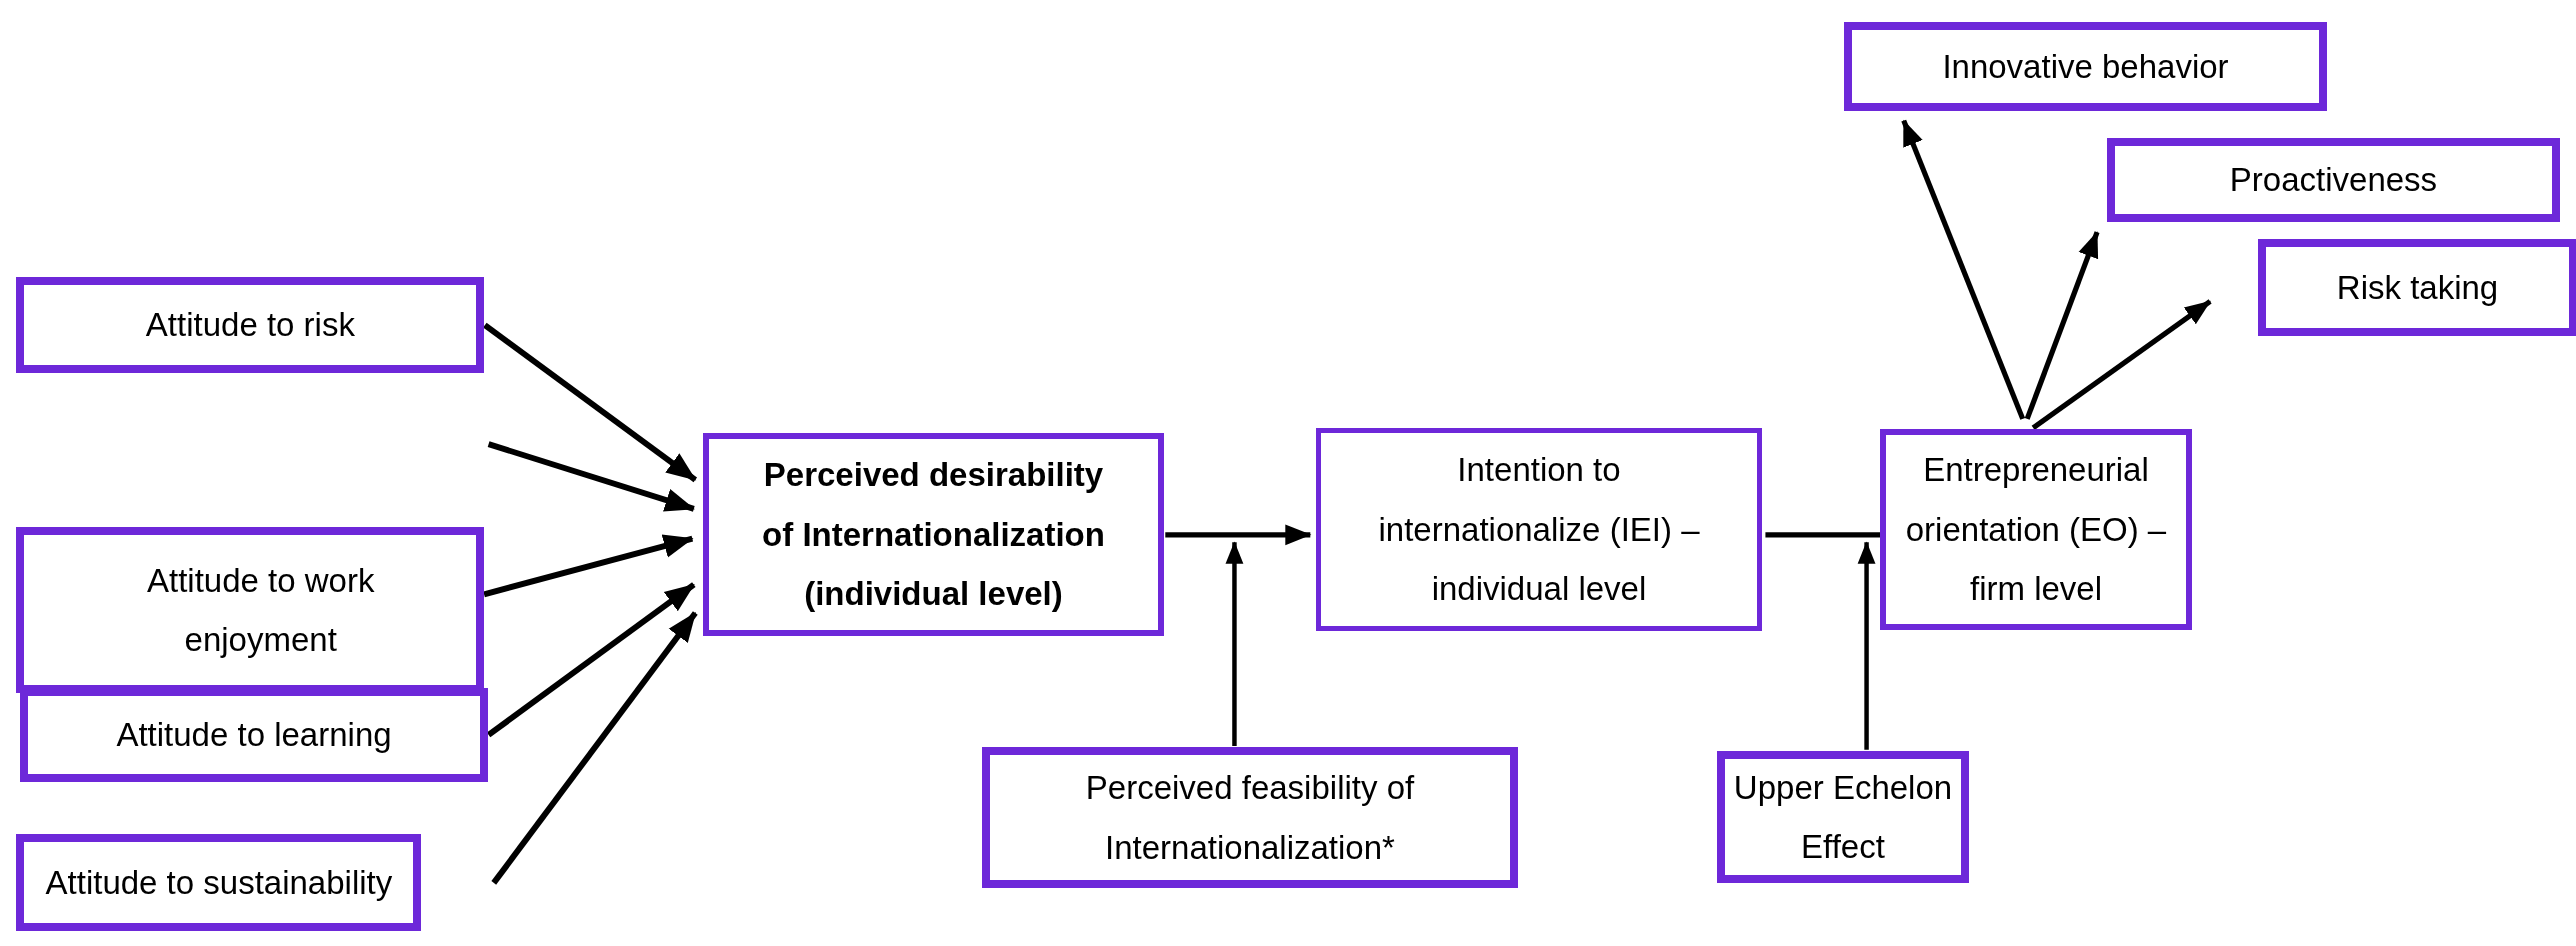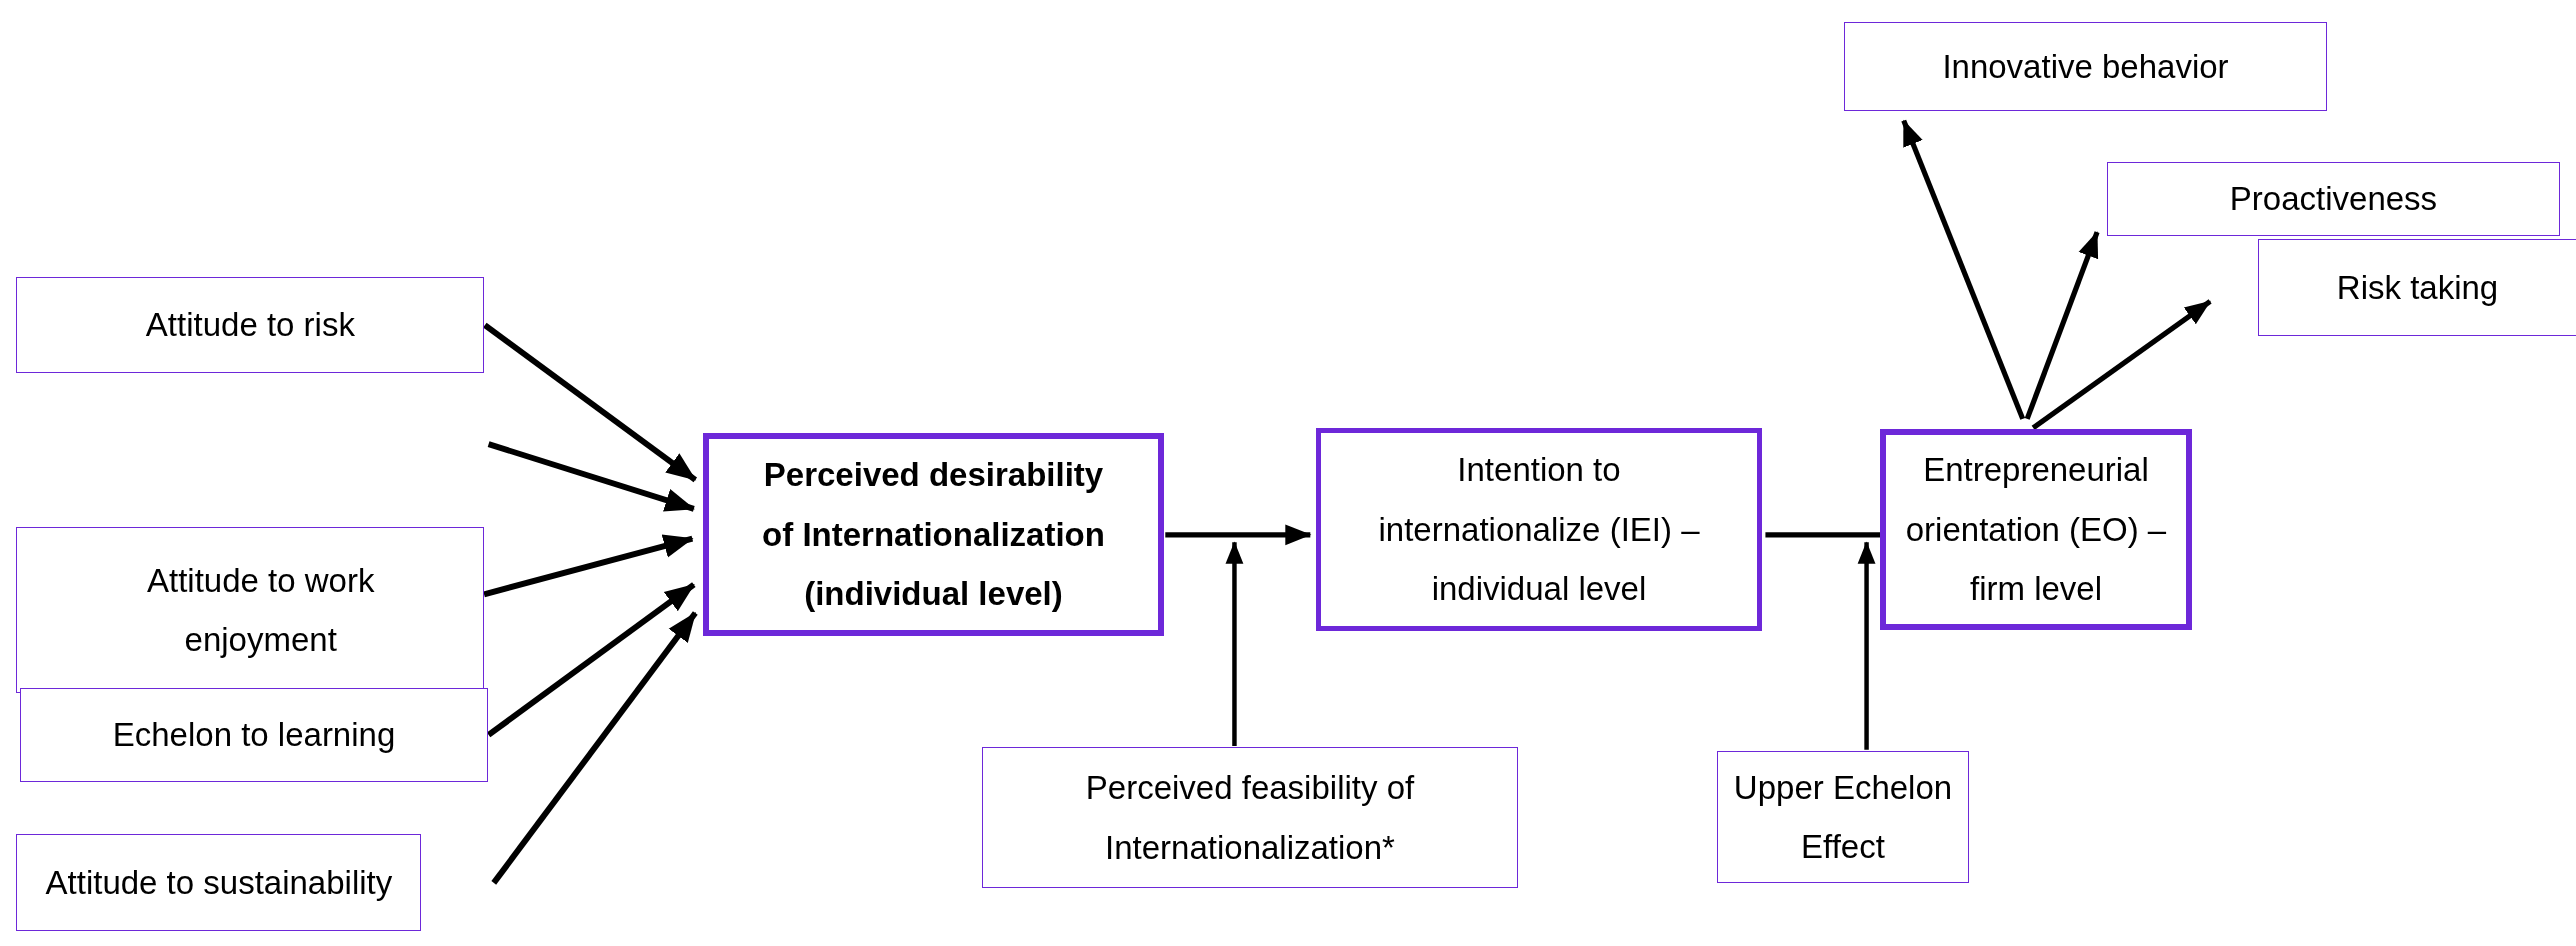--- a/index.html
+++ b/index.html
@@ -26,21 +26,21 @@
   }
   .node {
     position: absolute;
     box-sizing: border-box;
     display: flex;
     align-items: center;
     justify-content: center;
     text-align: center;
     white-space: pre-line;
     background: #ffffff;
-    border: 1px solid #6d28d9;
+    border: 8px solid #6d28d9;
     color: #000000;
     font-size: 33px;
     line-height: 1.8;
     padding: 0 7.4px;
   }
   .node.heavy { border-width: 6.7px; }
   .node.med   { border-width: 5.2px; }
 </style>
 </head>
 <body>
@@ -70,39 +70,39 @@
     <line x1="2726" y1="563" x2="2820" y2="312" stroke="#000" stroke-width="7" marker-end="url(#ah)"></line>
     <line x1="2734" y1="575" x2="2972" y2="405" stroke="#000" stroke-width="7" marker-end="url(#ah)"></line>
   </svg>
 
   <div class="node" style="left:16.4px;  top:277px;  width:468px; height:96px;">Attitude to risk</div>
 
 
   <div class="node" style="left:16.4px;  top:527px;  width:468px; height:166px;padding-left:28px;">Attitude to work
 enjoyment</div>
 
-  <div class="node" style="left:20px;  top:688px;  width:468px; height:94px;">Echelon to learning</div>
+  <div class="node" style="left:20px;  top:688px;  width:468px; height:94px;">Attitude to learning</div>
 
   <div class="node" style="left:16.4px;  top:834px; width:405px; height:97px;">Attitude to sustainability</div>
 
   <div class="node heavy" style="left:703px;  top:433px; width:461px; height:203px;font-weight:bold;">Perceived desirability
 of Internationalization
 (individual level)</div>
 
   <div class="node med" style="left:1316px; top:428px; width:446px; height:203px;">Intention to
 internationalize (IEI) –
 individual level</div>
 
   <div class="node heavy" style="left:1880px; top:429px; width:312px; height:201px;">Entrepreneurial
 orientation (EO) –
 firm level</div>
 
   <div class="node" style="left:1844px; top:22px;  width:483px; height:89px;">Innovative behavior</div>
 
-  <div class="node" style="left:2107px; top:138px; width:453px; height:74px;margin-top:24px;">Proactiveness</div>
+  <div class="node" style="left:2107px; top:138px; width:453px; height:84px;">Proactiveness</div>
 
   <div class="node" style="left:2227px; top:239px; width:319px; height:97px;margin-left:31px;">Risk taking</div>
 
   <div class="node" style="left:982px; top:747px; width:536px; height:141px;">Perceived feasibility of
 Internationalization*</div>
 
   <div class="node" style="left:1717px; top:751px; width:252px; height:132px;">Upper Echelon
 Effect</div>
 
 </div>

